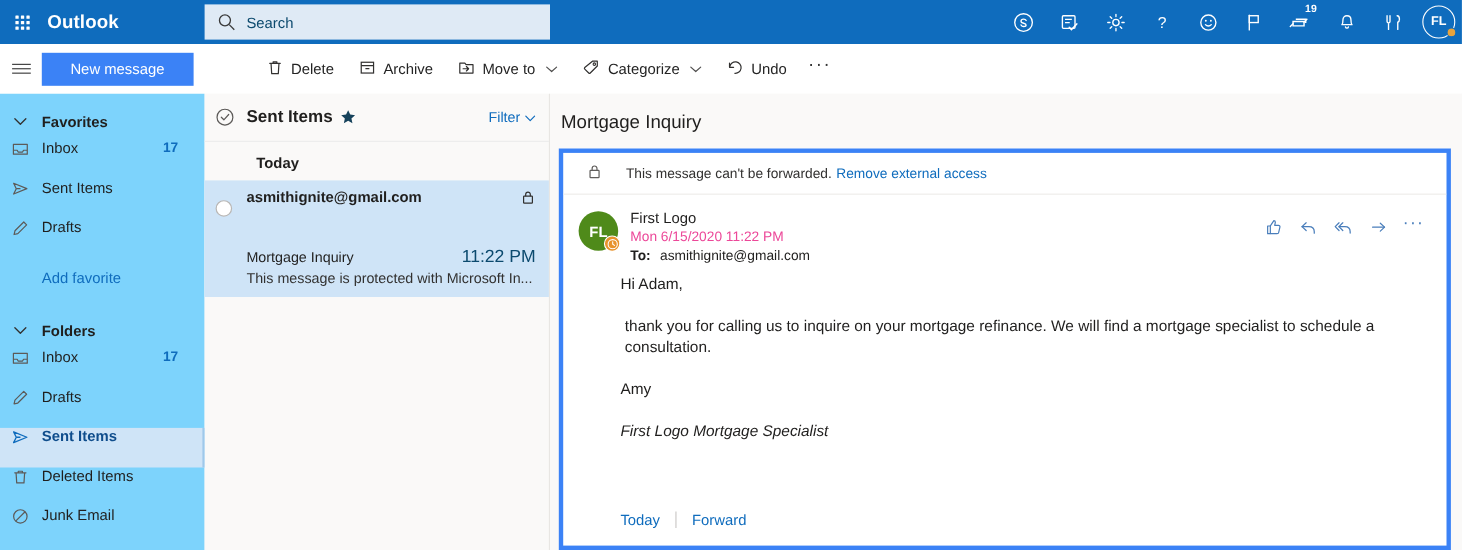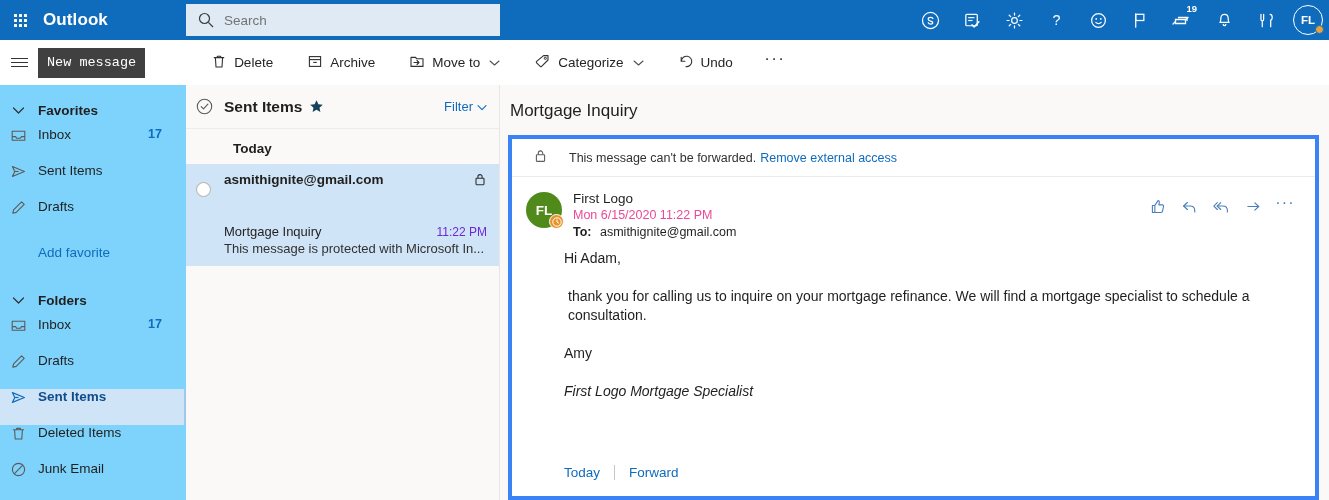--- a/index.html
+++ b/index.html
@@ -34,21 +34,21 @@
     letter-spacing: .1px; margin-left: 3px; cursor: pointer;
   }
   .searchbox {
     position: absolute; left: 186px; top: 4px;
     width: 314px; height: 32px;
     background: #dfeaf5;
     display: flex; align-items: center;
     padding-left: 10px;
   }
   .searchbox .sicon { width: 20px; height: 20px; flex: none; }
-  .searchbox .sph { font-size: 13.5px; color: #737373; margin-left: 8px; }
+  .searchbox .sph { font-size: 13.5px; color: #0c4a6e; margin-left: 8px; }
 
   .topicons {
     position: absolute; right: 0; top: 0; height: 40px;
     display: flex; align-items: center;
   }
   .ticon {
     width: 42px; height: 40px;
     display: flex; align-items: center; justify-content: center;
     position: relative; cursor: pointer;
   }
@@ -85,30 +85,30 @@
   .hamburger {
     width: 38px; height: 45px;
     display: flex; align-items: center; justify-content: center;
     cursor: pointer;
   }
   .hamburger span {
     display: block; width: 17px; height: 1.6px;
     background: #333; margin: 2.4px 0;
   }
   .newmsg {
-    background: #404040; color: #fff;
+    background: #3b82f6; color: #fff;
     font-size: 13.5px; height: 30px;
-    padding: 0 9px;
+    padding: 0 26px;
     display: flex; align-items: center;
     border: none; cursor: pointer;
-    font-family: Liberation Mono, monospace;
+    font-family: Liberation Sans, sans-serif;
   }
   .cmdgroup {
     display: flex; align-items: center;
-    margin-left: 57px; gap: 16px;
+    margin-left: 57px; gap: 4px;
   }
   .cmd {
     display: flex; align-items: center;
     height: 33px; padding: 0 9px;
     cursor: pointer; color: #242424;
     font-size: 13.5px; gap: 7px;
   }
   .cmd .chev { margin-left: 2px; opacity: .85; }
   .cmd-ellipsis {
     display: flex; align-items: center; justify-content: center;
@@ -206,21 +206,21 @@
     font-size: 13.5px; color: #201f1e; font-weight: bold;
     white-space: nowrap; overflow: hidden; text-overflow: ellipsis;
     flex: 1;
   }
   .mlock { flex: none; margin-left: 6px; display: flex; }
   .mline2 { display: flex; align-items: baseline; margin-top: 2px; }
   .msubj {
     font-size: 13px; color: #201f1e; flex: 1;
     white-space: nowrap; overflow: hidden; text-overflow: ellipsis;
   }
-  .mtime { font-size: 12px; color: #6d28d9; flex: none; margin-left: 6px; margin-top: 36px; }
+  .mtime { font-size: 16px; color: #0c4a6e; flex: none; margin-left: 6px; margin-top: 36px; }
   .mprev {
     font-size: 13px; color: #323130; margin-top: 2px;
     white-space: nowrap; overflow: hidden; text-overflow: ellipsis;
   }
 
   
   .readpane {
     flex: 1; background: #faf9f8;
     display: flex; flex-direction: column;
     padding: 0 10px 0 0;

